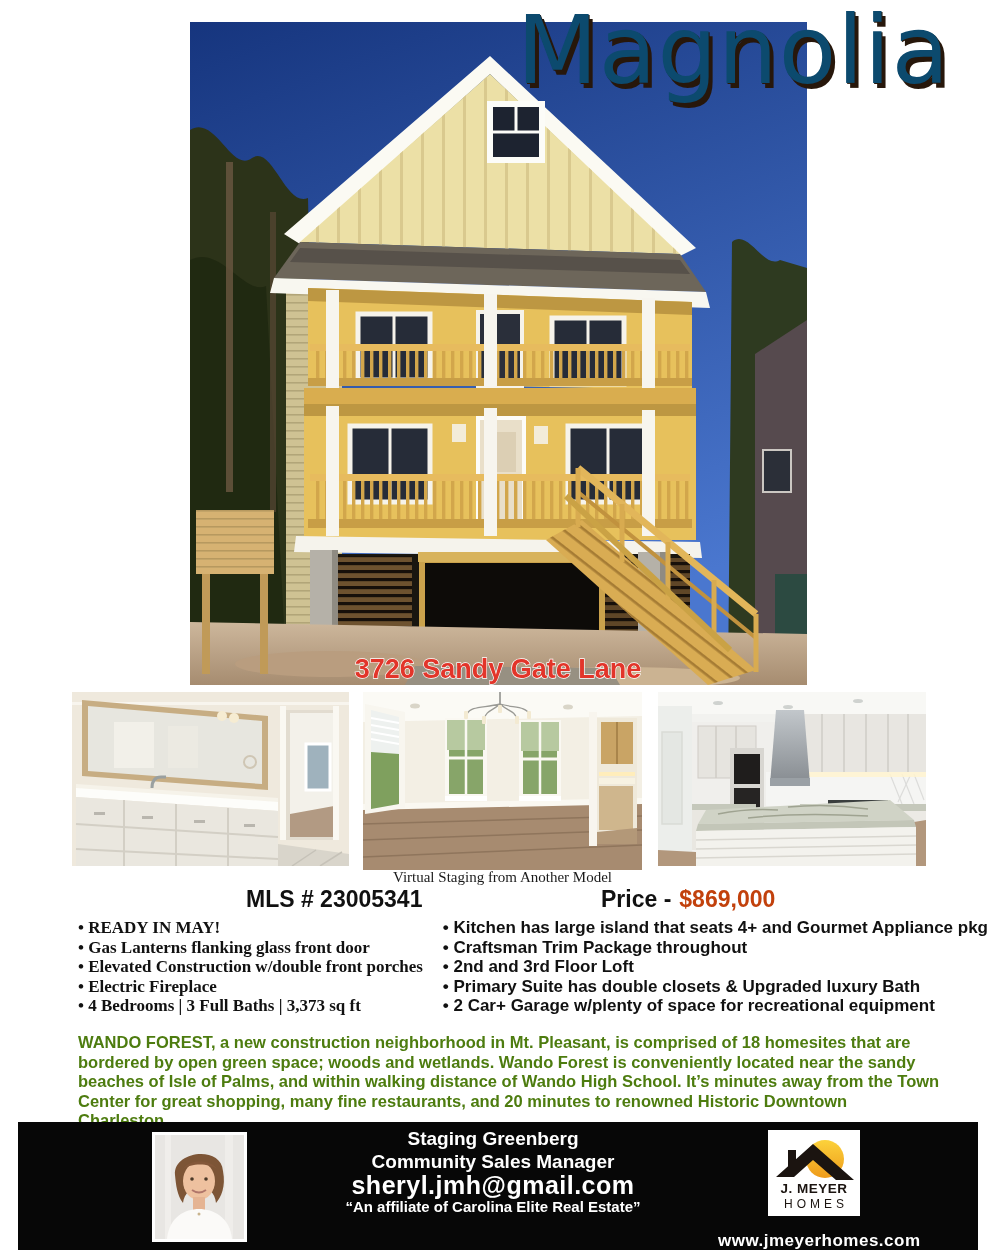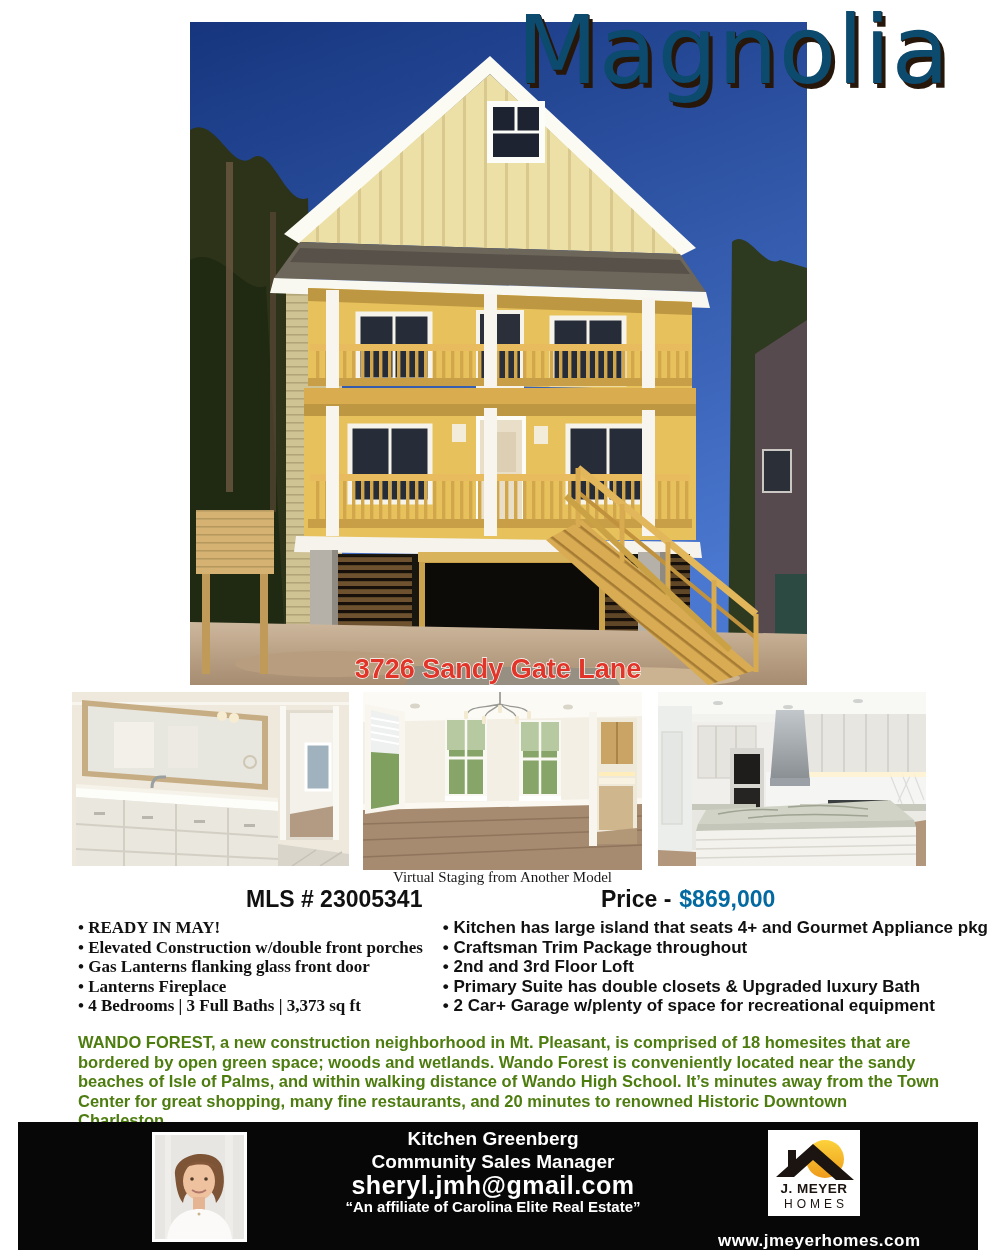--- a/index.html
+++ b/index.html
@@ -19,21 +19,21 @@
   .thumb.p2{left:363px;width:279px;height:178px;}
   .thumb.p3{left:658px;width:268px;height:174px;}
   .vs-caption{position:absolute;top:869px;left:363px;width:279px;text-align:center;
               font-family:"Liberation Serif",serif;font-size:15px;color:#1a1a1a;}
 
   
   .listing-row{position:absolute;top:886px;left:13px;width:1000px;height:30px;}
   .mls{position:absolute;left:233px;font-size:23px;font-weight:bold;}
   .price{position:absolute;left:588px;font-size:23px;font-weight:bold;}
   .price .lbl{margin-right:8px;}
-  .price .val{color:#0369a1;}
+  .price .val{color:#c2410c;}
 
   
   .features{position:absolute;top:918px;left:78px;width:910px;display:flex;}
   .features ul{margin:0;padding:0;list-style:none;}
   .features li{font-size:17px;font-weight:bold;line-height:19.5px;white-space:nowrap;}
   .features li::before{content:"• ";}
   .col-left{width:380px;font-family:Liberation Serif, serif;}
   .col-right{margin-left:0px;}
 
   
@@ -342,23 +342,23 @@
   <div class="listing-row">
     <span class="mls">MLS # 23005341</span>
     <span class="price">
       <span class="lbl">Price -</span><span class="val">$869,000</span>
     </span>
   </div>
 
   <div class="features">
     <ul class="col-left">
       <li>READY IN MAY!</li>
+      <li>Gas Lanterns flanking glass front door</li>
       <li>Elevated Construction w/double front porches</li>
-      <li>Gas Lanterns flanking glass front door</li>
-      <li>Lanterns Fireplace</li>
+      <li>Electric Fireplace</li>
       <li>4 Bedrooms | 3 Full Baths | 3,373 sq ft</li>
     </ul>
     <ul class="col-right">
       <li>Kitchen has large island that seats 4+ and Gourmet Appliance pkg</li>
       <li>Craftsman Trim Package throughout</li>
       <li>2nd and 3rd Floor Loft</li>
       <li>Primary Suite has double closets &amp; Upgraded luxury Bath</li>
       <li>2 Car+ Garage w/plenty of space for recreational equipment</li>
     </ul>
   </div>
@@ -378,21 +378,21 @@
         <circle cx="37" cy="44" r="1.8" fill="#4c3a28"></circle>
         <circle cx="51" cy="44" r="1.8" fill="#4c3a28"></circle>
         <path d="M37,55 Q44,60 51,55" fill="none" stroke="#b0766a" stroke-width="1.8"></path>
         <rect x="38" y="62" width="12" height="13" fill="#e5b493"></rect>
         <path d="M12,104 C14,82 30,74 44,74 C58,74 75,82 77,104 Z" fill="#fbfaf8"></path>
         <circle cx="44" cy="79" r="1.5" fill="#c9b48e"></circle>
       </svg>
     </div>
 
     <div class="contact">
-      <div class="name">Kitchen Greenberg</div>
+      <div class="name">Staging Greenberg</div>
       <div class="role">Community Sales Manager</div>
       <div class="email">sheryl.jmh@gmail.com</div>
       <div class="affiliate">“An affiliate of Carolina Elite Real Estate”</div>
     </div>
 
     <div class="logo">
       <svg viewBox="0 0 92 86">
         <defs>
           <linearGradient id="sun" x1="0" y1="0" x2="0" y2="1">
             <stop offset="0" stop-color="#fcd23b"></stop>

